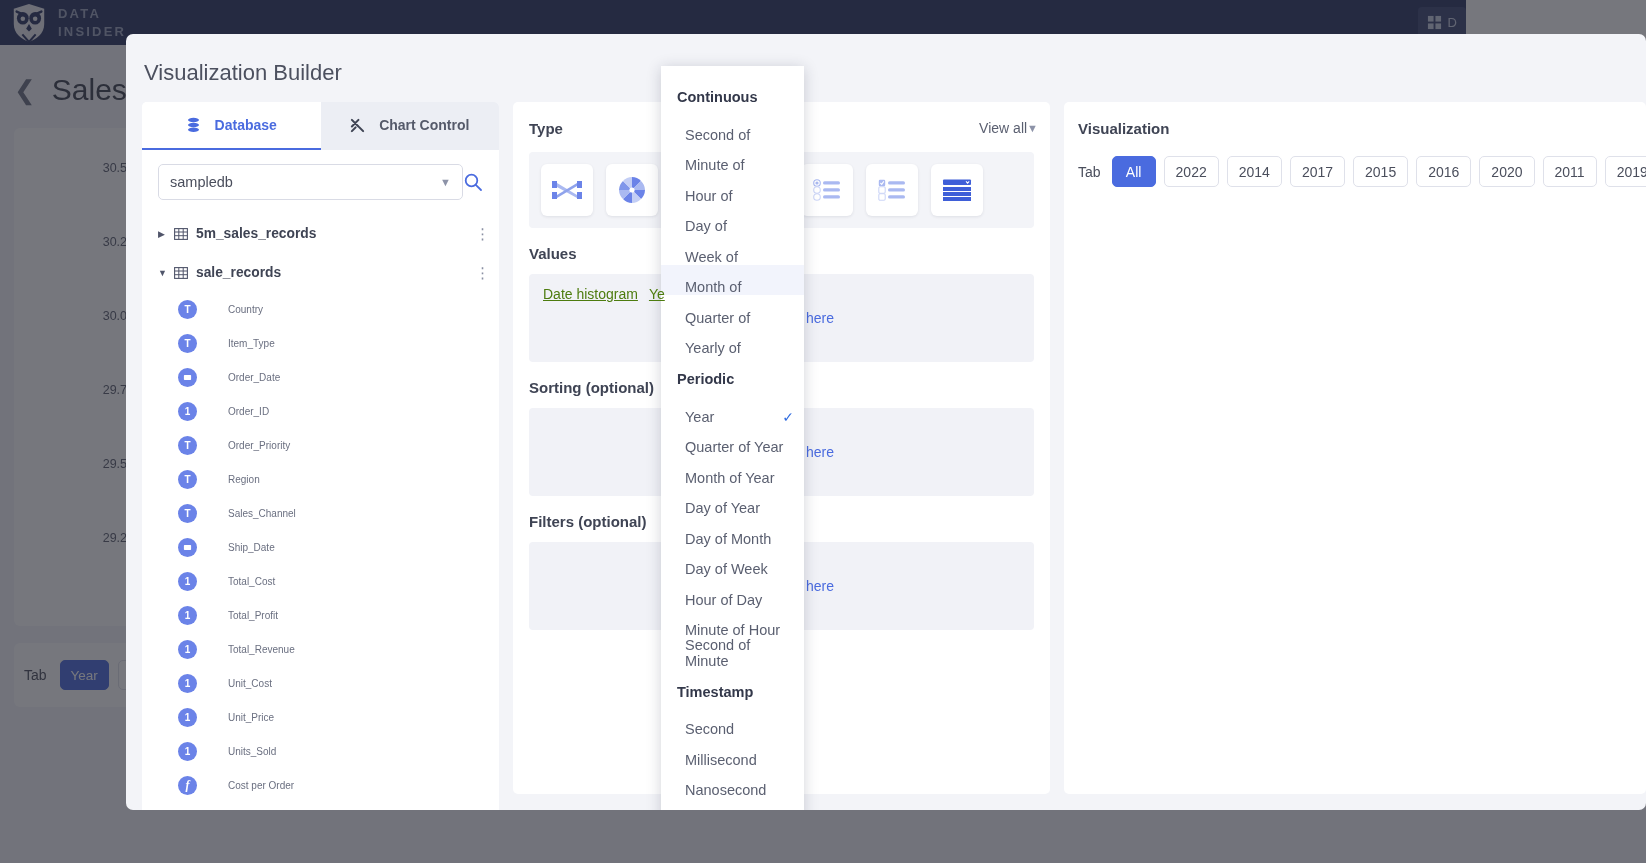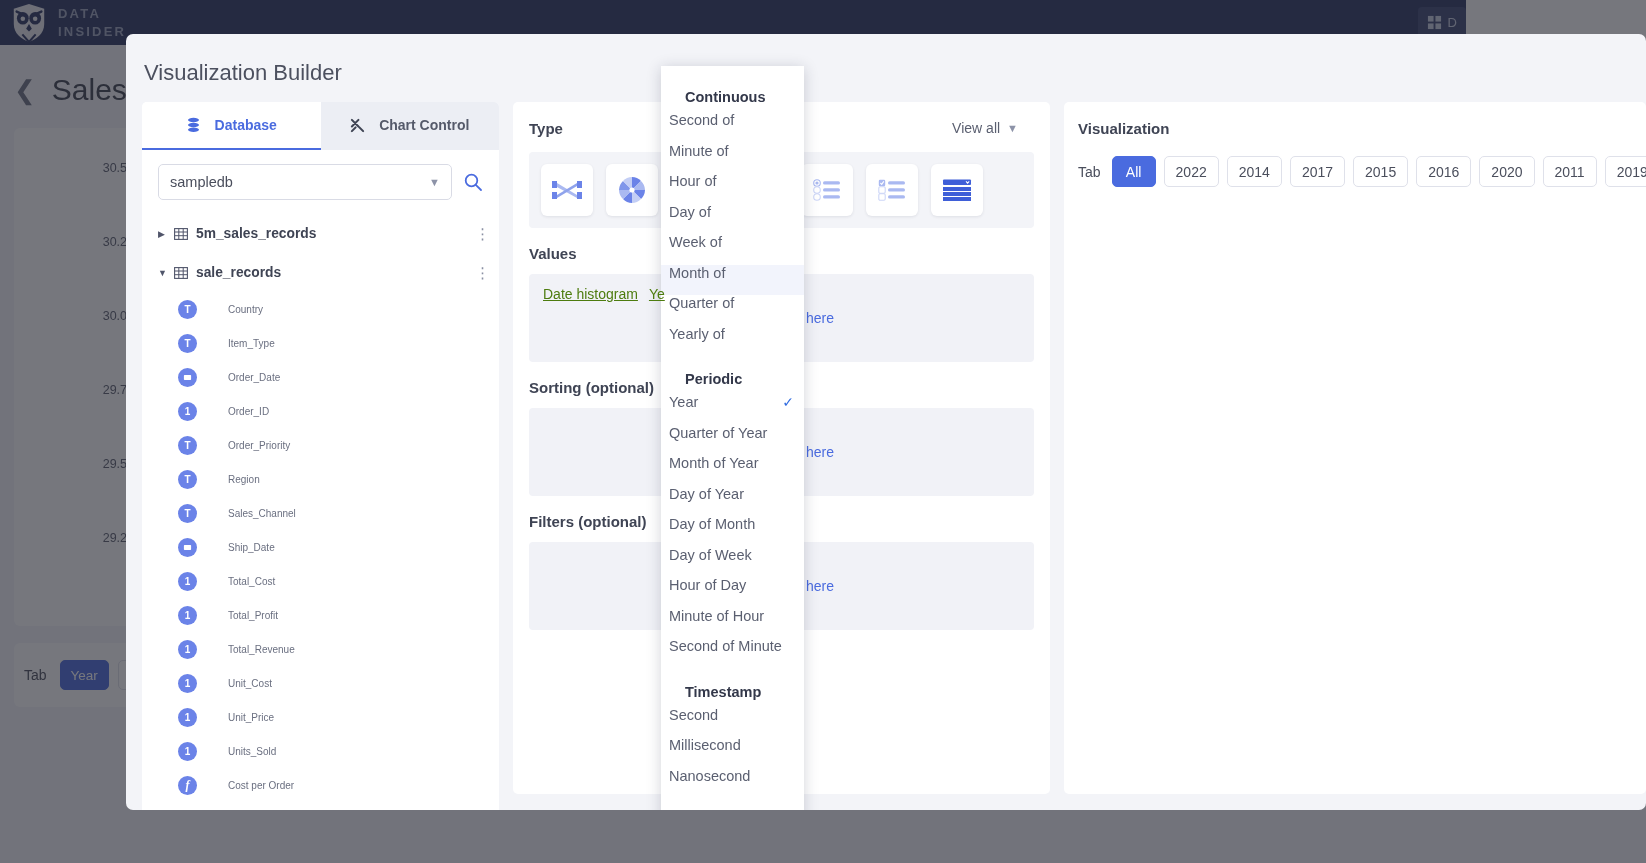--- a/index.html
+++ b/index.html
@@ -68,21 +68,21 @@
 
   
   .left-panel { width: 357px; background: #fff; border-radius: 5px; height: 726px; position: relative; overflow: hidden; }
   .tabs { display: flex; height: 48px; }
   .tab {
     flex: 1; display: flex; align-items: center; justify-content: center; gap: 14px;
     font-size: 14px; font-weight: 600; color: #555a6a; background: #eceef4;
     border-bottom: 2px solid transparent;
   }
   .tab.active { background: #fff; color: #4a6bdf; border-bottom-color: #4a6bdf; }
-  .search-row { display: flex; align-items: center; gap: 11px; padding: 14px 16px 0 16px; }
+  .search-row { display: flex; align-items: center; padding: 14px 16px 0 16px; }
   .db-select {
     flex: 1; height: 36px; border: 1px solid #d9dbe5; border-radius: 5px;
     display: flex; align-items: center; justify-content: space-between;
     padding: 0 11px; font-size: 14.5px; color: #4a4e5c; background: #fff;
   }
   .chev-d { color: #8d93a8; font-size: 11px; }
   .search-icon { color: #4a6bdf; }
 
   .tree { padding: 14px 0 0 0; }
   .tree-table { display: flex; align-items: center; height: 39px; padding-left: 16px; position: relative; }
@@ -95,21 +95,21 @@
     width: 19px; height: 19px; border-radius: 50%; background: #6b83e8; color: #fff;
     font-size: 10px; display: flex; align-items: center; justify-content: center;
     margin-right: 12px; font-weight: 600; font-style: normal;
   }
   .fchip.ital { font-style: italic; font-family: "Liberation Serif", serif; font-size: 12px; }
   .fname { font-size: 10px; color: #6a6f80; margin-left: 19px; }
 
   
   .mid-panel { width: 537px; background: #fff; border-radius: 5px; height: 692px; position: relative; padding: 18px 16px 0 16px; }
   .sec-label { font-size: 15px; color: #3f4454; font-weight: 600; margin-top: 48px; }
-  .view-all { position: absolute; right: 32px; top: 18px; font-size: 14px; color: #5a5f70; display: flex; align-items: center; gap: 7px; }
+  .view-all { position: absolute; right: 12px; top: 18px; font-size: 14px; color: #5a5f70; display: flex; align-items: center; }
   .type-strip {
     margin-top: 14px; height: 76px; background: #f3f4f8; border-radius: 4px;
     display: flex; align-items: center; gap: 13px; padding: 0 12px; overflow: hidden;
   }
   .type-card {
     width: 52px; height: 52px; background: #fff; border-radius: 6px; flex: 0 0 auto;
     display: flex; align-items: center; justify-content: center;
     box-shadow: 0 1px 3px rgba(40,45,70,0.10);
   }
   .type-card.sel { border: 1.5px solid #4a6bdf; }
@@ -136,24 +136,24 @@
     display: flex; align-items: center; justify-content: center; padding: 0 11px; flex: 0 0 auto;
   }
   .vt-btn.active { background: #4a6bdf; border-color: #4a6bdf; color: #fff; }
 
   
   .menu {
     position: absolute; left: 661px; top: 100px; width: 143px; height: 763px;
     background: #fff; box-shadow: 0 2px 14px rgba(30,35,60,0.20); overflow: hidden;
     padding-top: 16px;
   }
-  .menu-group { font-size: 14.5px; font-weight: 700; color: #33384a; padding: 7px 0 7px 24px; }
+  .menu-group { font-size: 14.5px; font-weight: 700; color: #33384a; padding: 7px 0 7px 16px; }
   .menu-item {
-    height: 30.5px; display: flex; align-items: flex-start; font-size: 14.5px; color: #5a5f70;
-    padding-left: 8px; padding-right: 8px; position: relative;
+    height: 30.5px; display: flex; align-items: flex-end; font-size: 14.5px; color: #5a5f70;
+    padding-left: 24px; padding-right: 8px; position: relative;
   }
   .menu-item.hover { background: #f2f4fc; }
   .menu-item .check { position: absolute; right: 10px; color: #2f6be0; font-size: 14px; }
   .menu-spacer { height: 8px; }
 </style>
 </head>
 <body>
 
 <div id="root">
 

